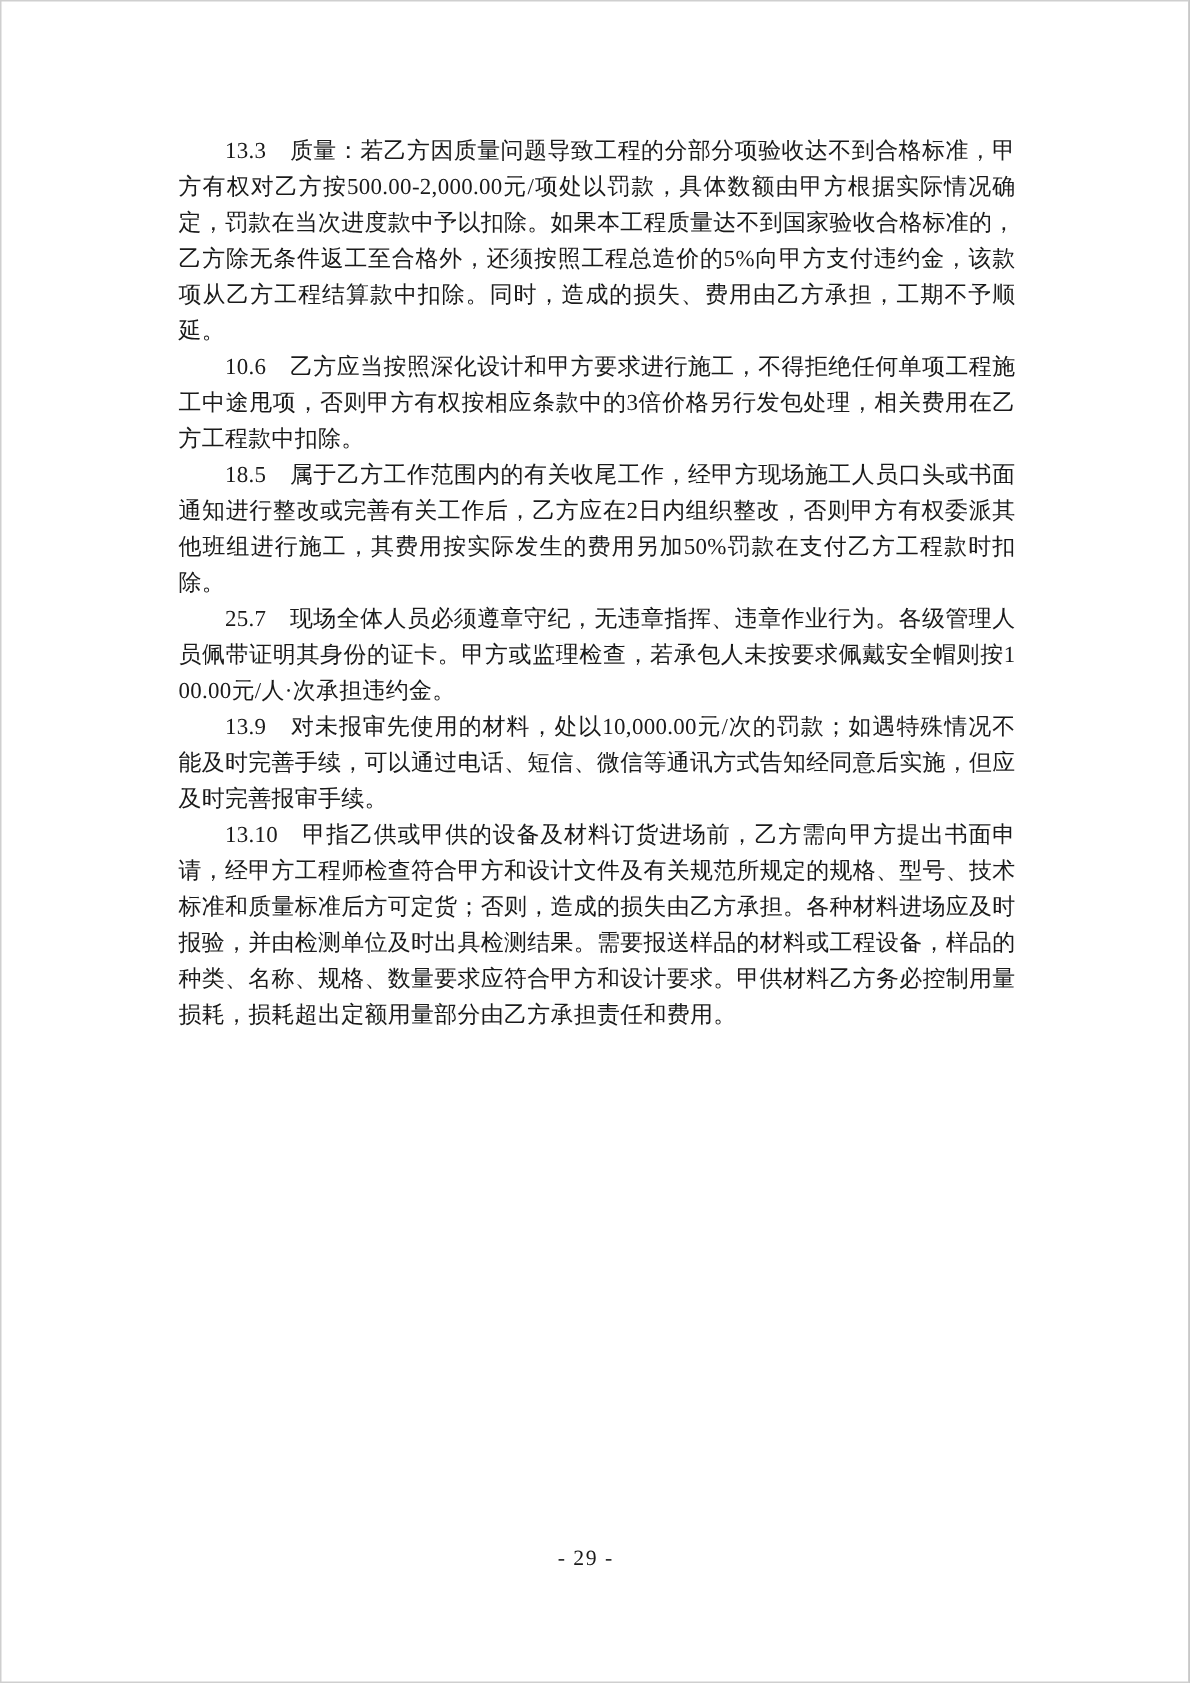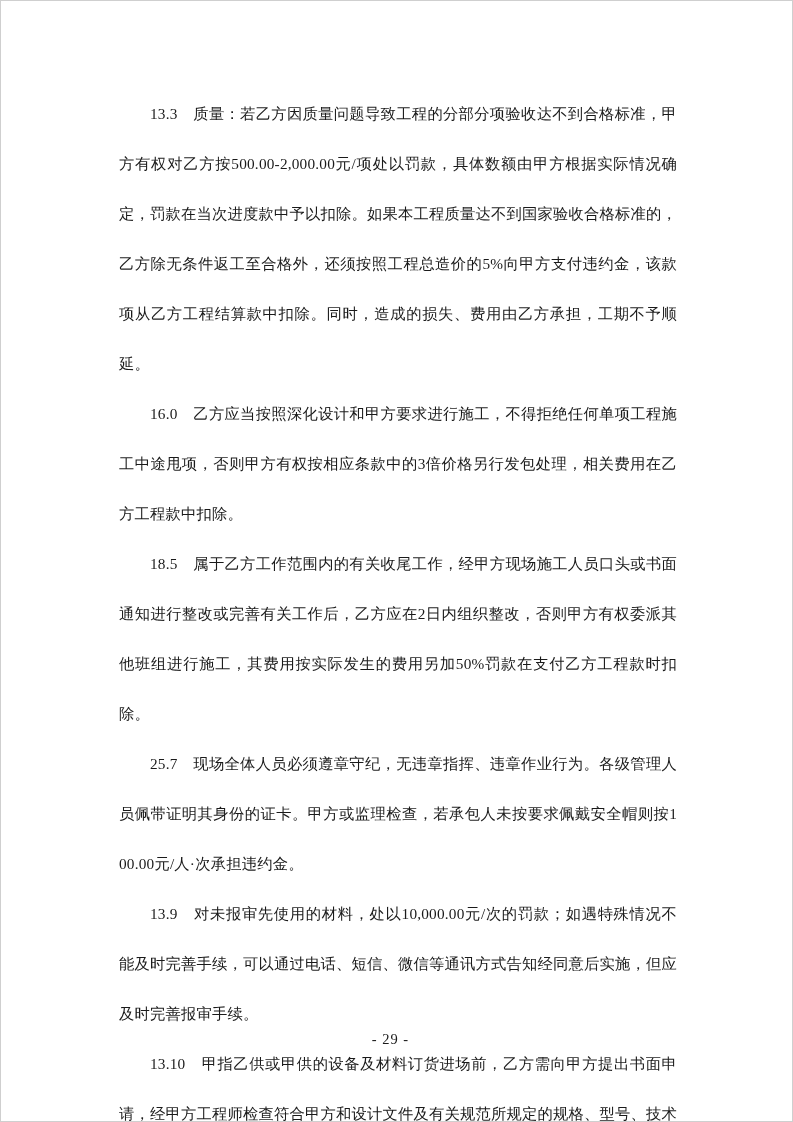--- a/index.html
+++ b/index.html
@@ -19,21 +19,21 @@
   }
   .content {
     position: absolute;
     left: 118px;
     top: 88px;
     width: 558px;
   }
   .para {
     font-family: "Liberation Serif", "DejaVu Serif", serif;
     font-size: 15.3px;
-    line-height: 50px;
+    line-height: 24px;
     color: #1a1a1a;
     text-align: justify;
     text-justify: inter-ideograph;
     margin: 0 0 0 0;
     letter-spacing: 0.2px;
     text-indent: 31px;
     word-break: break-all;
   }
   .para + .para {
     margin-top: 0px;
@@ -52,20 +52,20 @@
     color: #1a1a1a;
     letter-spacing: 1px;
   }
 </style>
 </head>
 <body>
 
 <div class="page">
   <div class="content">
     <p class="para">13.3　质量：若乙方因质量问题导致工程的分部分项验收达不到合格标准，甲方有权对乙方按500.00-2,000.00元/项处以罚款，具体数额由甲方根据实际情况确定，罚款在当次进度款中予以扣除。如果本工程质量达不到国家验收合格标准的，乙方除无条件返工至合格外，还须按照工程总造价的5%向甲方支付违约金，该款项从乙方工程结算款中扣除。同时，造成的损失、费用由乙方承担，工期不予顺延。</p>
-    <p class="para gap-small">16.0　乙方应当按照深化设计和甲方要求进行施工，不得拒绝任何单项工程施工中途甩项，否则甲方有权按相应条款中的3倍价格另行发包处理，相关费用在乙方工程款中扣除。</p>
+    <p class="para gap-small">10.6　乙方应当按照深化设计和甲方要求进行施工，不得拒绝任何单项工程施工中途甩项，否则甲方有权按相应条款中的3倍价格另行发包处理，相关费用在乙方工程款中扣除。</p>
     <p class="para gap-small">18.5　属于乙方工作范围内的有关收尾工作，经甲方现场施工人员口头或书面通知进行整改或完善有关工作后，乙方应在2日内组织整改，否则甲方有权委派其他班组进行施工，其费用按实际发生的费用另加50%罚款在支付乙方工程款时扣除。</p>
     <p class="para">25.7　现场全体人员必须遵章守纪，无违章指挥、违章作业行为。各级管理人员佩带证明其身份的证卡。甲方或监理检查，若承包人未按要求佩戴安全帽则按100.00元/人·次承担违约金。</p>
     <p class="para">13.9　对未报审先使用的材料，处以10,000.00元/次的罚款；如遇特殊情况不能及时完善手续，可以通过电话、短信、微信等通讯方式告知经同意后实施，但应及时完善报审手续。</p>
     <p class="para">13.10　甲指乙供或甲供的设备及材料订货进场前，乙方需向甲方提出书面申请，经甲方工程师检查符合甲方和设计文件及有关规范所规定的规格、型号、技术标准和质量标准后方可定货；否则，造成的损失由乙方承担。各种材料进场应及时报验，并由检测单位及时出具检测结果。需要报送样品的材料或工程设备，样品的种类、名称、规格、数量要求应符合甲方和设计要求。甲供材料乙方务必控制用量损耗，损耗超出定额用量部分由乙方承担责任和费用。</p>
   </div>
   <div class="footer">- 29 -</div>
 </div>
 
 </body></html>

